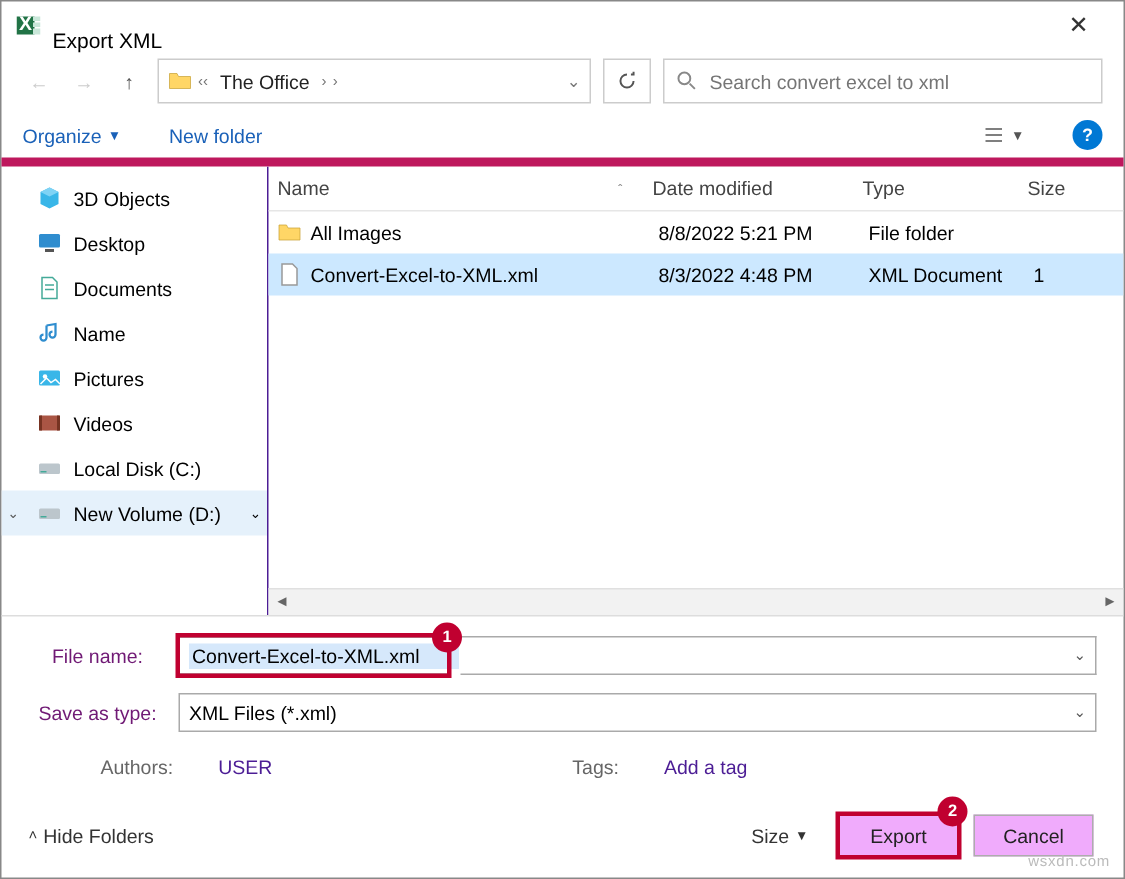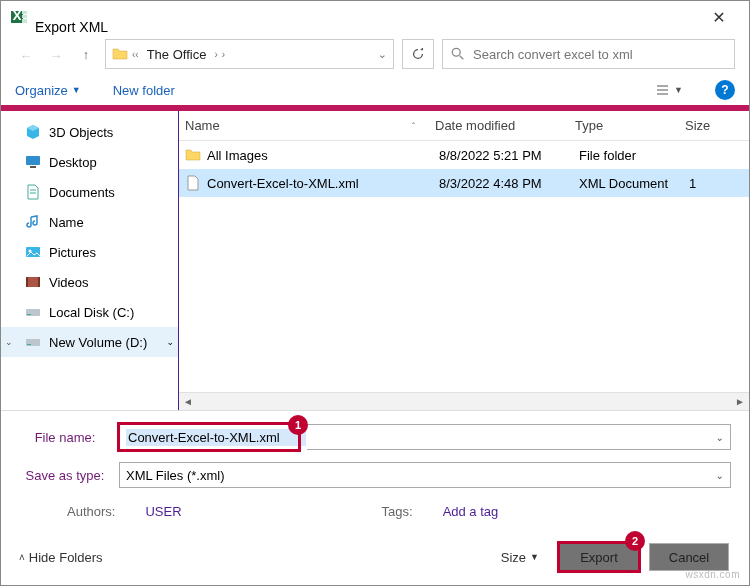--- a/index.html
+++ b/index.html
@@ -66,21 +66,21 @@
 .highlight-red { outline: 3px solid #c00030; outline-offset: -1px; }
 .callout { position: absolute; width: 20px; height: 20px; border-radius: 50%; background: #c00030; color: #fff; font-size: 11px; font-weight: bold; display: flex; align-items: center; justify-content: center; z-index: 10; }
 
 .metarow { display: flex; padding-left: 48px; gap: 30px; align-items: center; height: 28px; margin-top: 2px; }
 .metarow .mlabel { color: #666; }
 .metarow .mval { color: #4c1d95; }
 
 .buttonbar { display: flex; align-items: center; justify-content: flex-end; padding: 14px 20px 14px 20px; gap: 10px; position: relative; }
 .buttonbar .hidefolders { position: absolute; left: 18px; display: flex; align-items: center; gap: 4px; color: #333; }
 .buttonbar .tools { color: #333; display: flex; align-items: center; gap: 4px; margin-right: 10px; }
-.btn { min-width: 80px; height: 28px; border: 1px solid #adadad; background: #737373; display: flex; align-items: center; justify-content: center; color: #222; }
+.btn { min-width: 80px; height: 28px; border: 1px solid #adadad; background: #f0abfc; display: flex; align-items: center; justify-content: center; color: #222; }
 
 .watermark { position: absolute; right: 10px; bottom: 6px; font-size: 10px; color: #bbb; letter-spacing: 0.5px; z-index: 20; }
 
 
 svg { display: block; }
 .sortarrow { font-size:9px; color:#777; margin:0 auto; }
 </style>
 </head>
 <body>
 

